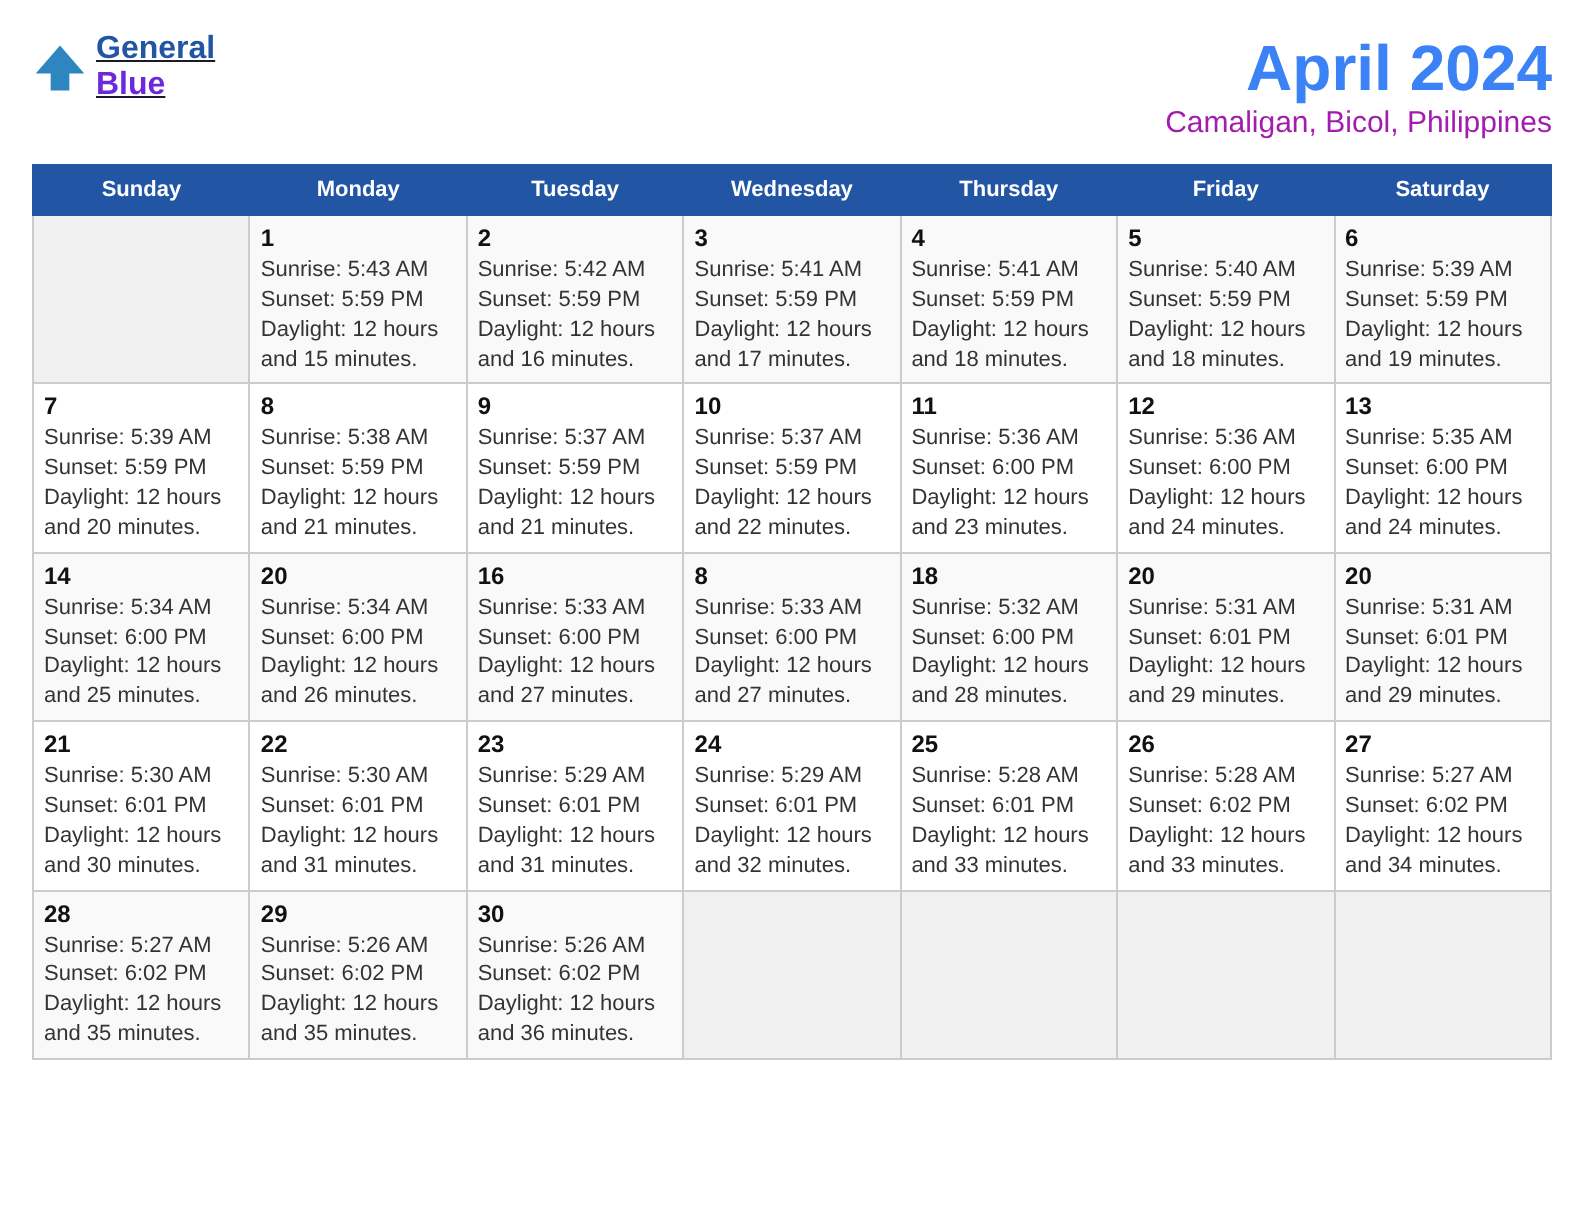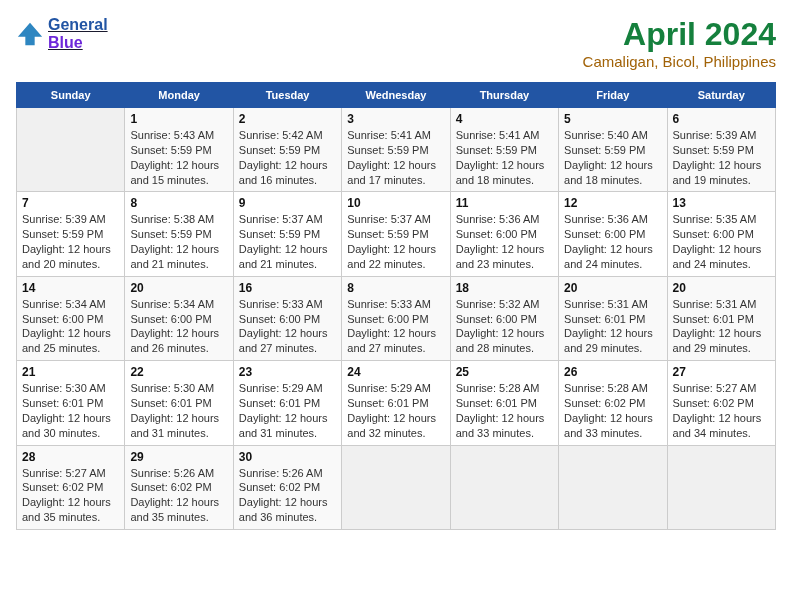--- a/index.html
+++ b/index.html
@@ -34,25 +34,25 @@
     .logo-icon {
       width: 28px;
       height: 28px;
     }
     .title-block {
       text-align: right;
     }
     .month-year {
       font-size: 32px;
       font-weight: bold;
-      color: #15803d;
+      color: #3b82f6;
     }
     .location {
       font-size: 15px;
-      color: #a16207;
+      color: #a21caf;
     }
     table {
       width: 100%;
       border-collapse: collapse;
       font-size: 11px;
     }
     thead tr th {
       background-color: #2255a4;
       color: #fff;
       font-weight: bold;

